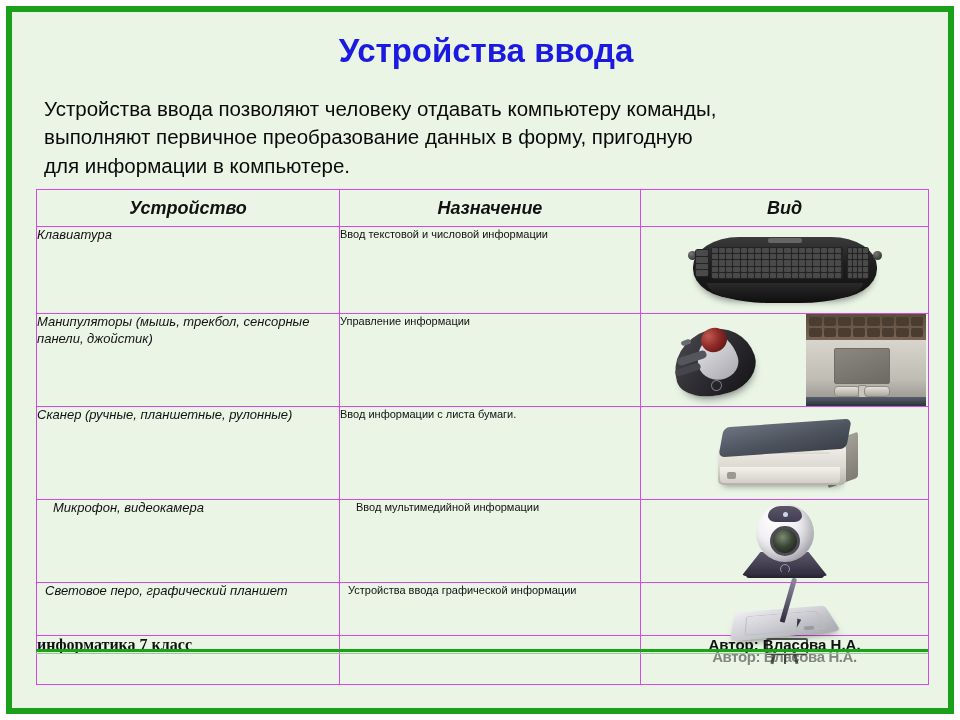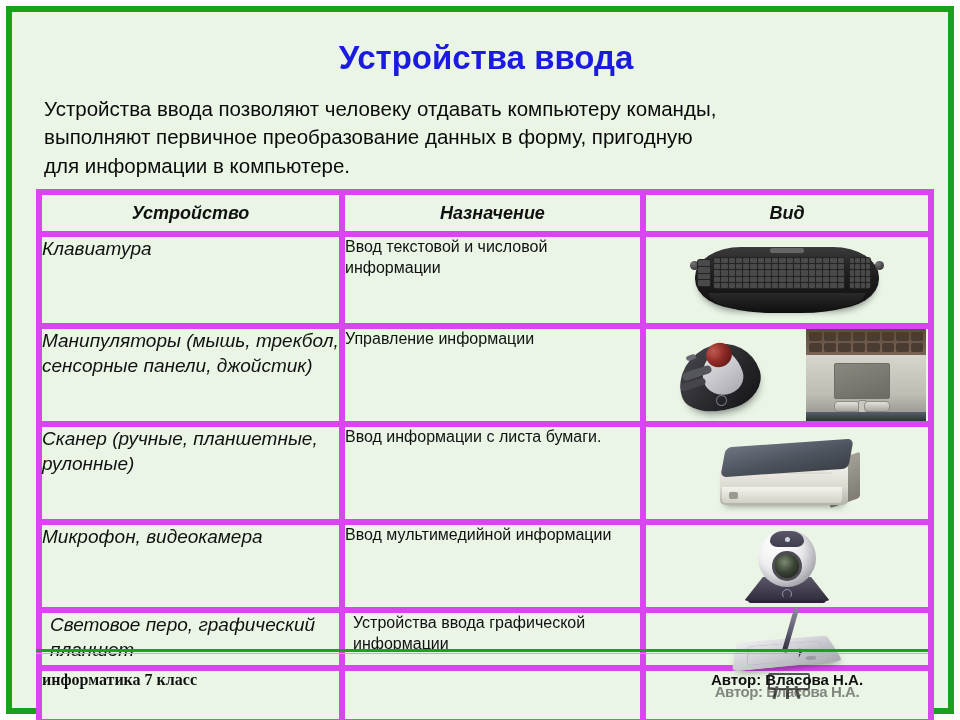--- a/index.html
+++ b/index.html
@@ -13,21 +13,21 @@
     position:absolute;left:0;top:0;width:960px;height:720px;
     background:#ffffff;
   }
   .frame{
     position:absolute;left:6px;top:6px;width:948px;height:708px;
     background:#eaf5e6;
     border:6px solid #1aa01a;
     box-sizing:border-box;
   }
   .title{
-    position:absolute;left:0;top:27px;width:948px;
+    position:absolute;left:0;top:20px;width:948px;
     text-align:center;
     font-size:33px;font-weight:bold;
     color:#1a1ae0;
     letter-spacing:0px;
   }
   .intro{
     position:absolute;left:32px;top:83px;width:880px;
     font-size:20.5px;
     color:#0a0a0a;
     line-height:1.38;
@@ -38,60 +38,60 @@
 
   
   .tbl{
     position:absolute;left:24px;top:177px;
     width:892px;
     border-collapse:collapse;
     table-layout:fixed;
     background:#eaf5e6;
   }
   .tbl td,.tbl th{
-    border:6px solid #d946ef;
+    border:1px solid #d946ef;
     padding:0;
     vertical-align:top;
     background:transparent;
     margin-left:28px;
   }
   col.c1{width:303px;}
   col.c2{width:301px;}
   col.c3{width:288px;}
 
   .tbl thead th{
     height:36px;
     text-align:center;
     vertical-align:middle;
     font-size:18px;
     font-weight:bold;
     font-style:italic;
     color:#111;
   }
   .cell-dev{
-    font-size:19px;
+    font-size:13px;
     font-style:italic;
     color:#111;
     padding:9px 6px 6px 8px;
     line-height:1.30;
   }
   .cell-pur{
-    font-size:16px;
+    font-size:11px;
     color:#111;
     padding:9px 6px 6px 8px;
     line-height:1.30;
   }
   .cell-img{
     position:relative;
     padding:0;
   }
   .rowh-1 td{height:86px;}
   .rowh-2 td{height:92px;}
   .rowh-3 td{height:92px;}
-  .rowh-4 td{height:82px;}
+  .rowh-4 td{height:82px;padding-left:16px;}
   .rowh-5 td{height:52px;padding-left:8px;}
   .rowh-6 td{height:48px;}
 
   .foot-left{
     font-size:16px;font-weight:bold;color:#111;
     padding:10px 6px 4px 10px;
     font-family:"Liberation Serif","DejaVu Serif",serif;
   }
   .foot-right{
     position:relative;

